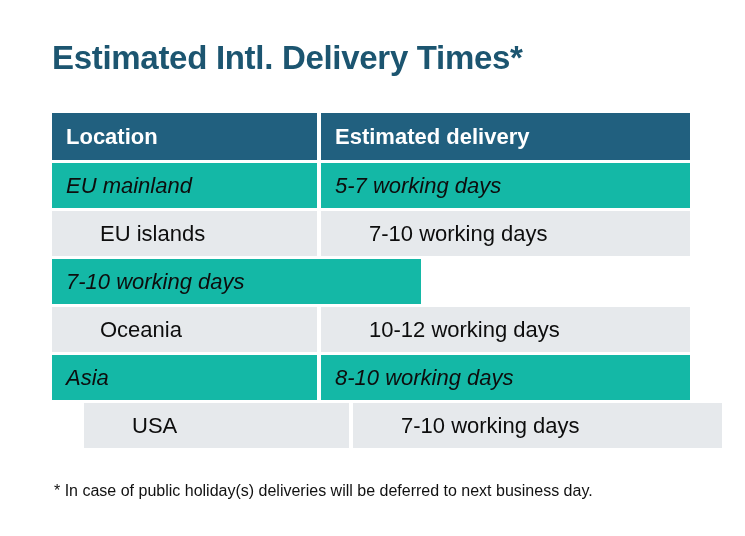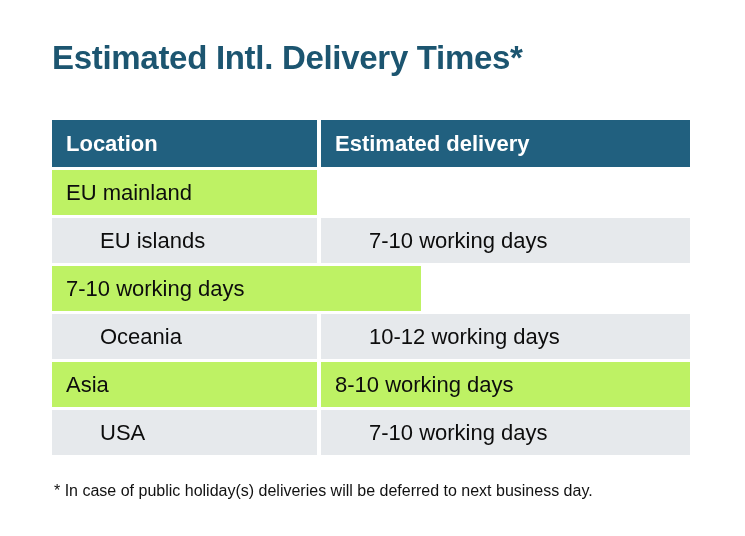--- a/index.html
+++ b/index.html
@@ -27,30 +27,31 @@
     font-size: 33px;
     font-weight: 700;
     letter-spacing: -0.3px;
     color: #1c5570;
     line-height: 40px;
     white-space: nowrap;
   }
   .table {
     position: absolute;
     left: 52px;
-    top: 120px;
+    top: 113px;
     width: 638px;
   }
   .row {
     display: flex;
     width: 100%;
     margin-bottom: 3px;
   }
   .row:last-child {
     margin-bottom: 0;
+    margin-left: 32px;
   }
   .cell {
     box-sizing: border-box;
     height: 45px;
     display: flex;
     align-items: center;
     font-size: 22px;
     color: #0d0d0d;
     padding-left: 14px;
     padding-right: 8px;
@@ -67,21 +68,22 @@
     flex: 0 0 369px;
   }
   .header-row .cell {
     background: #21607f;
     color: #ffffff;
     font-weight: 700;
     font-size: 22px;
     height: 47px;
   }
   .row-odd .cell {
-    background: #bef264;
+    background: #14b8a6;
+    font-style: italic;
   }
   .row-even .cell {
     background: #e6e9ec;
     padding-left: 48px;
   }
   .footnote {
     position: absolute;
     left: 54px;
     top: 480px;
     font-size: 16px;
@@ -99,20 +101,21 @@
 
   <div class="table">
 
     <div class="row header-row">
       <div class="cell cell-location">Location</div>
       <div class="cell cell-delivery">Estimated delivery</div>
     </div>
 
     <div class="row row-odd">
       <div class="cell cell-location">EU mainland</div>
+      <div class="cell cell-delivery">5-7 working days</div>
     </div>
 
     <div class="row row-even">
       <div class="cell cell-location">EU islands</div>
       <div class="cell cell-delivery">7-10 working days</div>
     </div>
 
     <div class="row row-odd">
       <div class="cell cell-delivery">7-10 working days</div>
     </div>

